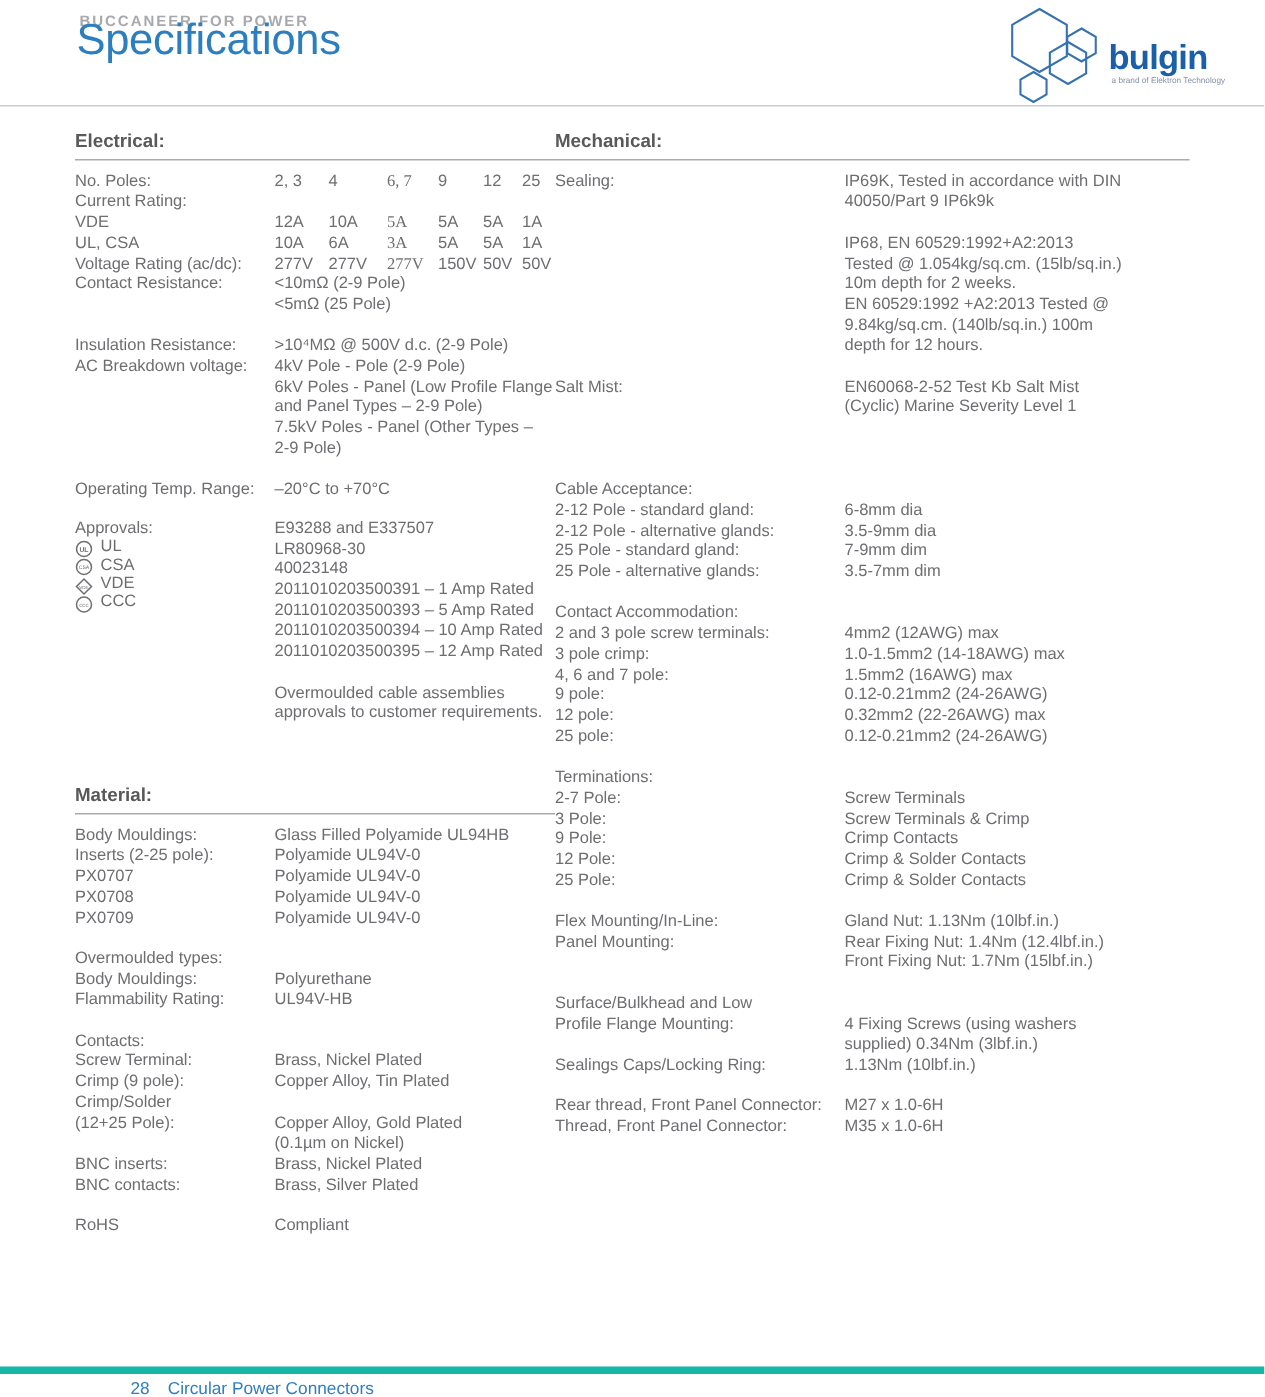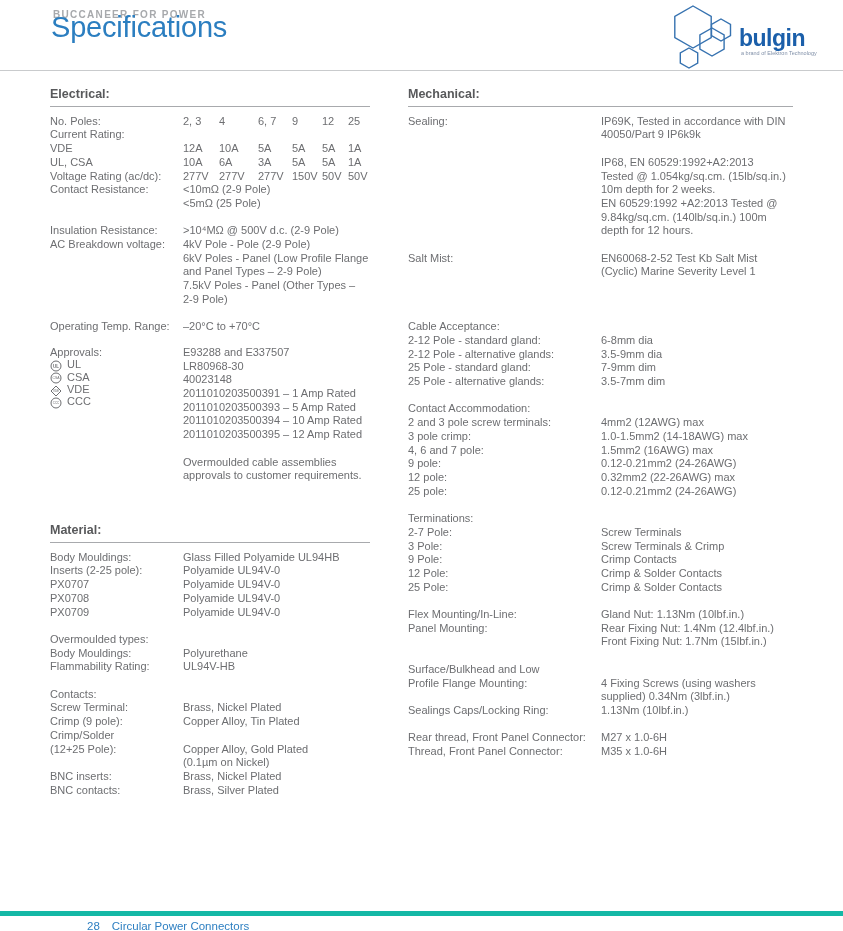--- a/index.html
+++ b/index.html
@@ -5,35 +5,35 @@
   html,body{margin:0;padding:0;background:#ffffff;}
   .page{width:843px;height:931px;position:relative;background:#fff;overflow:hidden;
         font-family:"Liberation Sans","DejaVu Sans",sans-serif;color:#6d6e71;
         font-size:11px;line-height:13.7px;}
   
   .header{height:70px;border-bottom:1px solid #c9cbcd;position:relative;}
   .eyebrow{position:absolute;left:53px;top:8px;font-size:10px;letter-spacing:1.3px;color:#a7a9ac;font-weight:bold;}
   .title{position:absolute;left:51px;top:21px;font-size:29px;color:#2b7ec0;letter-spacing:-0.2px;}
   .logo{position:absolute;right:10px;top:1px;}
   
-  .content{display:flex;padding:17px 50px 0 50px;gap:38px;box-sizing:border-box;}
+  .content{display:flex;padding:17px 50px 0 50px;box-sizing:border-box;}
   .col-left{width:320px;flex:none;}
   .col-right{flex:1;min-width:0;}
   .sec-heading{font-size:12.5px;font-weight:bold;color:#58595b;border-bottom:1px solid #a8aaad;
                padding-bottom:4px;margin-bottom:8px;}
   .material{margin-top:41px;}
   
   .row{display:flex;min-height:13.7px;}
   .row .lab{flex:none;width:133px;}
   .col-right .row .lab{width:193px;}
   .row .val{flex:1;}
   .row.table .col{flex:none;}
   .row.table span:nth-child(2){width:36px;}
   .row.table span:nth-child(3){width:39px;}
-  .row.table span:nth-child(4){width:34px;}
+  .row.table span:nth-child(4){width:34px;font-family:Liberation Serif, serif;}
   .row.table span:nth-child(5){width:30px;}
   .row.table span:nth-child(6){width:26px;}
   .row.table span:nth-child(7){flex:1;}
   
   .approvals{display:flex;margin-top:12px;}
   .app-left{width:133px;flex:none;}
   .agency{display:flex;align-items:flex-end;gap:5px;height:12.3px;}
   .mark-icon{display:inline-flex;}
   .mark-icon svg{display:block;}
   .app-right{flex:1;}
@@ -291,20 +291,24 @@
               <span class="val">Brass, Nickel Plated</span>
             </div>
             <div class="row">
               <span class="lab">BNC contacts:</span>
               <span class="val">Brass, Silver Plated</span>
             </div>
             <div class="row">
               <span class="lab">&nbsp;</span>
               <span class="val">&nbsp;</span>
             </div>
+            <div class="row">
+              <span class="lab">RoHS</span>
+              <span class="val">Compliant</span>
+            </div>
           </div>
       </div>
 
     </div>
 
     <div class="col-right">
       <div class="section">
         <div class="sec-heading">Mechanical:</div>
         <div>
             <div class="row">

